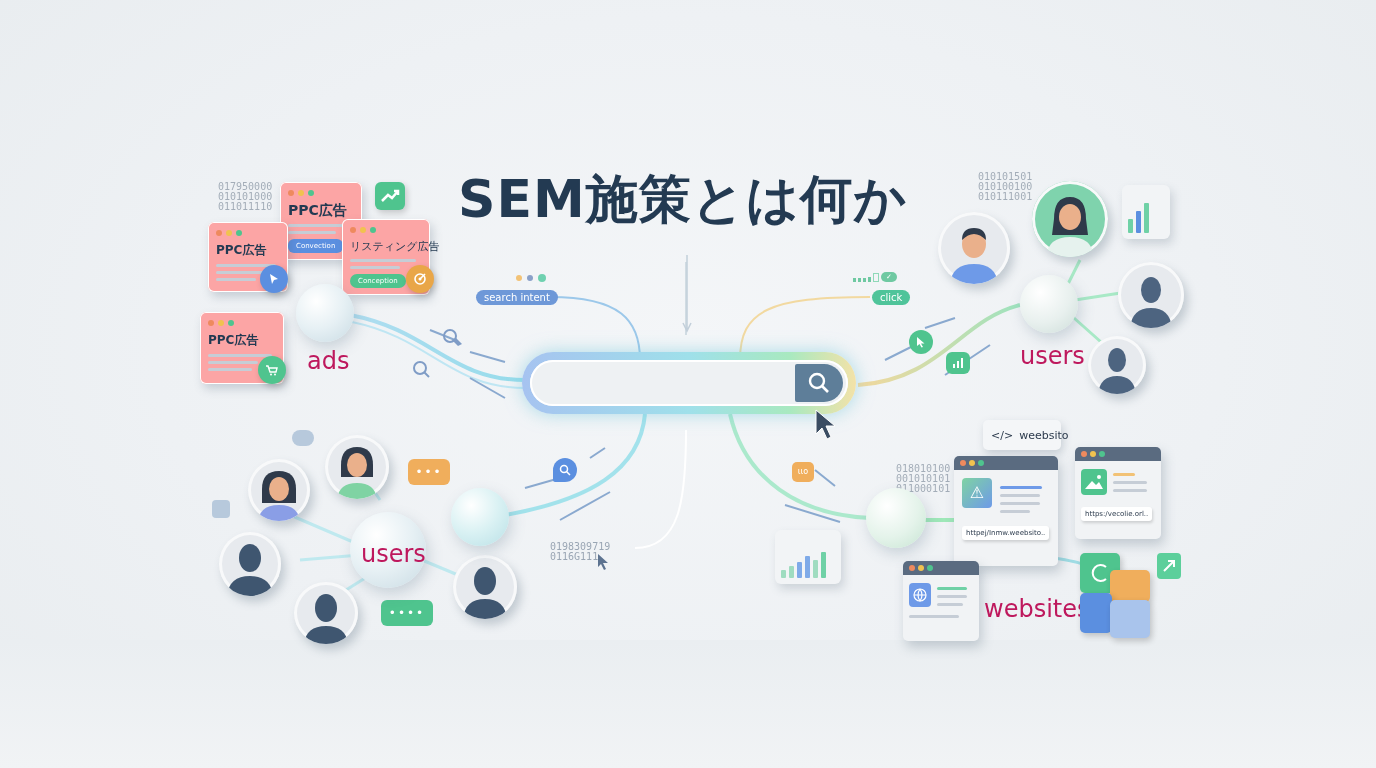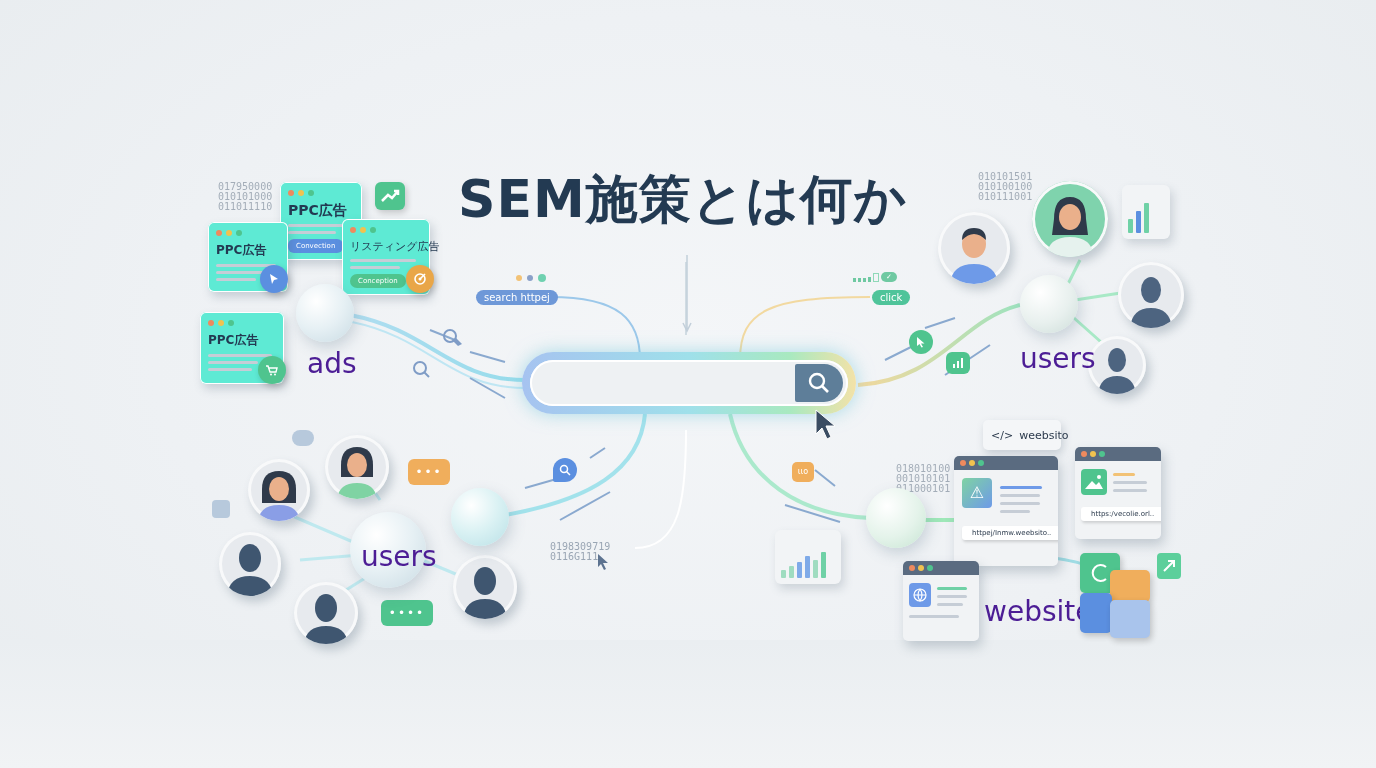--- a/index.html
+++ b/index.html
@@ -3,40 +3,40 @@
 <meta charset="utf-8">
 <style>
   html,body{margin:0;padding:0;}
   body{width:1376px;height:768px;overflow:hidden;position:relative;
     background:radial-gradient(ellipse at 50% 45%, #f4f6f8 0%, #eef1f4 55%, #e8ecef 100%);
     font-family:"DejaVu Sans","Liberation Sans",sans-serif;}
   .abs{position:absolute;}
   .title{left:458px;top:165px;font-size:52px;font-weight:bold;color:#233a52;letter-spacing:1px;white-space:nowrap;}
   .floor{left:0;top:640px;width:1376px;height:128px;background:linear-gradient(#eaeef1,#f1f3f5);}
   .binary{font-family:"DejaVu Sans Mono","Liberation Mono",monospace;font-size:10px;line-height:10px;color:#a3adb8;white-space:pre;}
-  .card{background:#5eead4;border-radius:6px;box-shadow:3px 5px 10px rgba(80,100,120,.25), inset 0 0 0 1px #fff;}
+  .card{background:#fca5a5;border-radius:6px;box-shadow:3px 5px 10px rgba(80,100,120,.25), inset 0 0 0 1px #fff;}
   .card .dots{position:absolute;left:8px;top:8px;display:flex;gap:4px;}
   .dot{width:6px;height:6px;border-radius:50%;}
   .card .ctitle{position:absolute;left:8px;top:20px;font-weight:bold;color:#233a52;font-size:14px;white-space:nowrap;}
   .line{position:absolute;height:3px;background:#c6cdd6;border-radius:2px;}
   .pill{position:absolute;border-radius:10px;color:#fff;font-size:7px;padding:3px 8px;white-space:nowrap;}
   .badge{position:absolute;border-radius:50%;display:flex;align-items:center;justify-content:center;color:#fff;box-shadow:2px 3px 6px rgba(0,0,0,.2);}
   .sphere{position:absolute;border-radius:50%;background:radial-gradient(circle at 35% 30%,#ffffff 0%,#e6f0f4 50%,#c9dbe3 100%);box-shadow:3px 6px 14px rgba(90,120,140,.25);}
-  .label{position:absolute;font-size:28px;color:#4c1d95;white-space:nowrap;}
+  .label{position:absolute;font-size:24px;color:#be185d;white-space:nowrap;}
   .avatar{position:absolute;border-radius:50%;background:#e7eaee;box-shadow:4px 6px 10px rgba(80,100,120,.28), inset 0 0 0 3px #f8f9fa;overflow:hidden;}
   .searchbar{left:522px;top:352px;width:334px;height:62px;border-radius:31px;
     background:linear-gradient(90deg,#a6c3f0,#9fe0ea 50%,#a8e9c0 80%,#f3e2a8);
     box-shadow:0 0 18px rgba(120,200,220,.6);}
   .searchbar .inner{position:absolute;left:8px;top:8px;right:8px;bottom:8px;border-radius:23px;background:#eef1f3;box-shadow:inset 0 0 0 2px #fff;}
   .searchbtn{position:absolute;right:13px;top:12px;width:48px;height:38px;background:#5e7e99;border-radius:2px 19px 19px 2px;display:flex;align-items:center;justify-content:center;}
   .tag{position:absolute;border-radius:10px;color:#fff;font-size:10px;padding:2px 8px;white-space:nowrap;}
   .bubble{position:absolute;border-radius:6px;display:flex;align-items:center;justify-content:center;color:#fff;font-size:12px;letter-spacing:2px;}
   .win{position:absolute;background:#f1f3f5;border-radius:5px;box-shadow:3px 6px 12px rgba(80,100,120,.28);overflow:hidden;}
   .win .bar{height:14px;background:#5a6b80;display:flex;gap:3px;align-items:center;padding-left:6px;}
-  .url{position:absolute;background:#fff;border-radius:3px;font-size:7px;color:#2b3a4c;padding:3px 10px;box-shadow:1px 2px 3px rgba(0,0,0,.15);white-space:nowrap;}
+  .url{position:absolute;background:#fff;border-radius:3px;font-size:7px;color:#2b3a4c;padding:3px 4px;box-shadow:1px 2px 3px rgba(0,0,0,.15);white-space:nowrap;}
   .chart{position:absolute;background:#f2f4f6;border-radius:6px;box-shadow:3px 5px 10px rgba(80,100,120,.22);display:flex;align-items:flex-end;gap:3px;padding:6px;box-sizing:border-box;}
   .chart span{display:block;width:5px;border-radius:1px;}
   .cube{position:absolute;border-radius:5px;box-shadow:2px 3px 6px rgba(0,0,0,.2);}
   svg.flow{position:absolute;left:0;top:0;}
 </style>
 </head>
 <body>
 
 <div class="abs floor"></div>
 
@@ -161,21 +161,21 @@
       <circle cx="8" cy="8" r="6" stroke="#7f9cc6" stroke-width="2" fill="none"></circle>
       <path d="M12 12 L17 17" stroke="#7f9cc6" stroke-width="2"></path>
     </svg>
 </div>
 
 <div class="abs" style="left:516px;top:275px;display:flex;gap:5px;">
   <span class="dot" style="background:#f2c276;"></span>
     <span class="dot" style="background:#8aa0c8;"></span>
     <span class="dot" style="background:#6fd1b0;width:8px;height:8px;margin-top:-1px;"></span>
 </div>
-<div class="tag" style="left:476px;top:290px;background:#6e98d8;">search httpej</div>
+<div class="tag" style="left:476px;top:290px;background:#6e98d8;">search intent</div>
 <div class="tag" style="left:872px;top:290px;background:#4fc49a;">click</div>
 <div class="abs" style="left:853px;top:272px;display:flex;gap:2px;align-items:flex-end;">
   <span style="width:3px;height:4px;background:#6fc9a2;"></span>
     <span style="width:3px;height:4px;background:#6fc9a2;"></span>
     <span style="width:3px;height:4px;background:#6fc9a2;"></span>
     <span style="width:3px;height:5px;background:#6fc9a2;"></span>
     <span style="width:4px;height:7px;border:1px solid #8fd9b8;"></span>
     <span style="width:16px;height:10px;background:#6fc9a2;border-radius:5px;color:#fff;font-size:7px;text-align:center;line-height:10px;">✓</span>
 </div>
 

